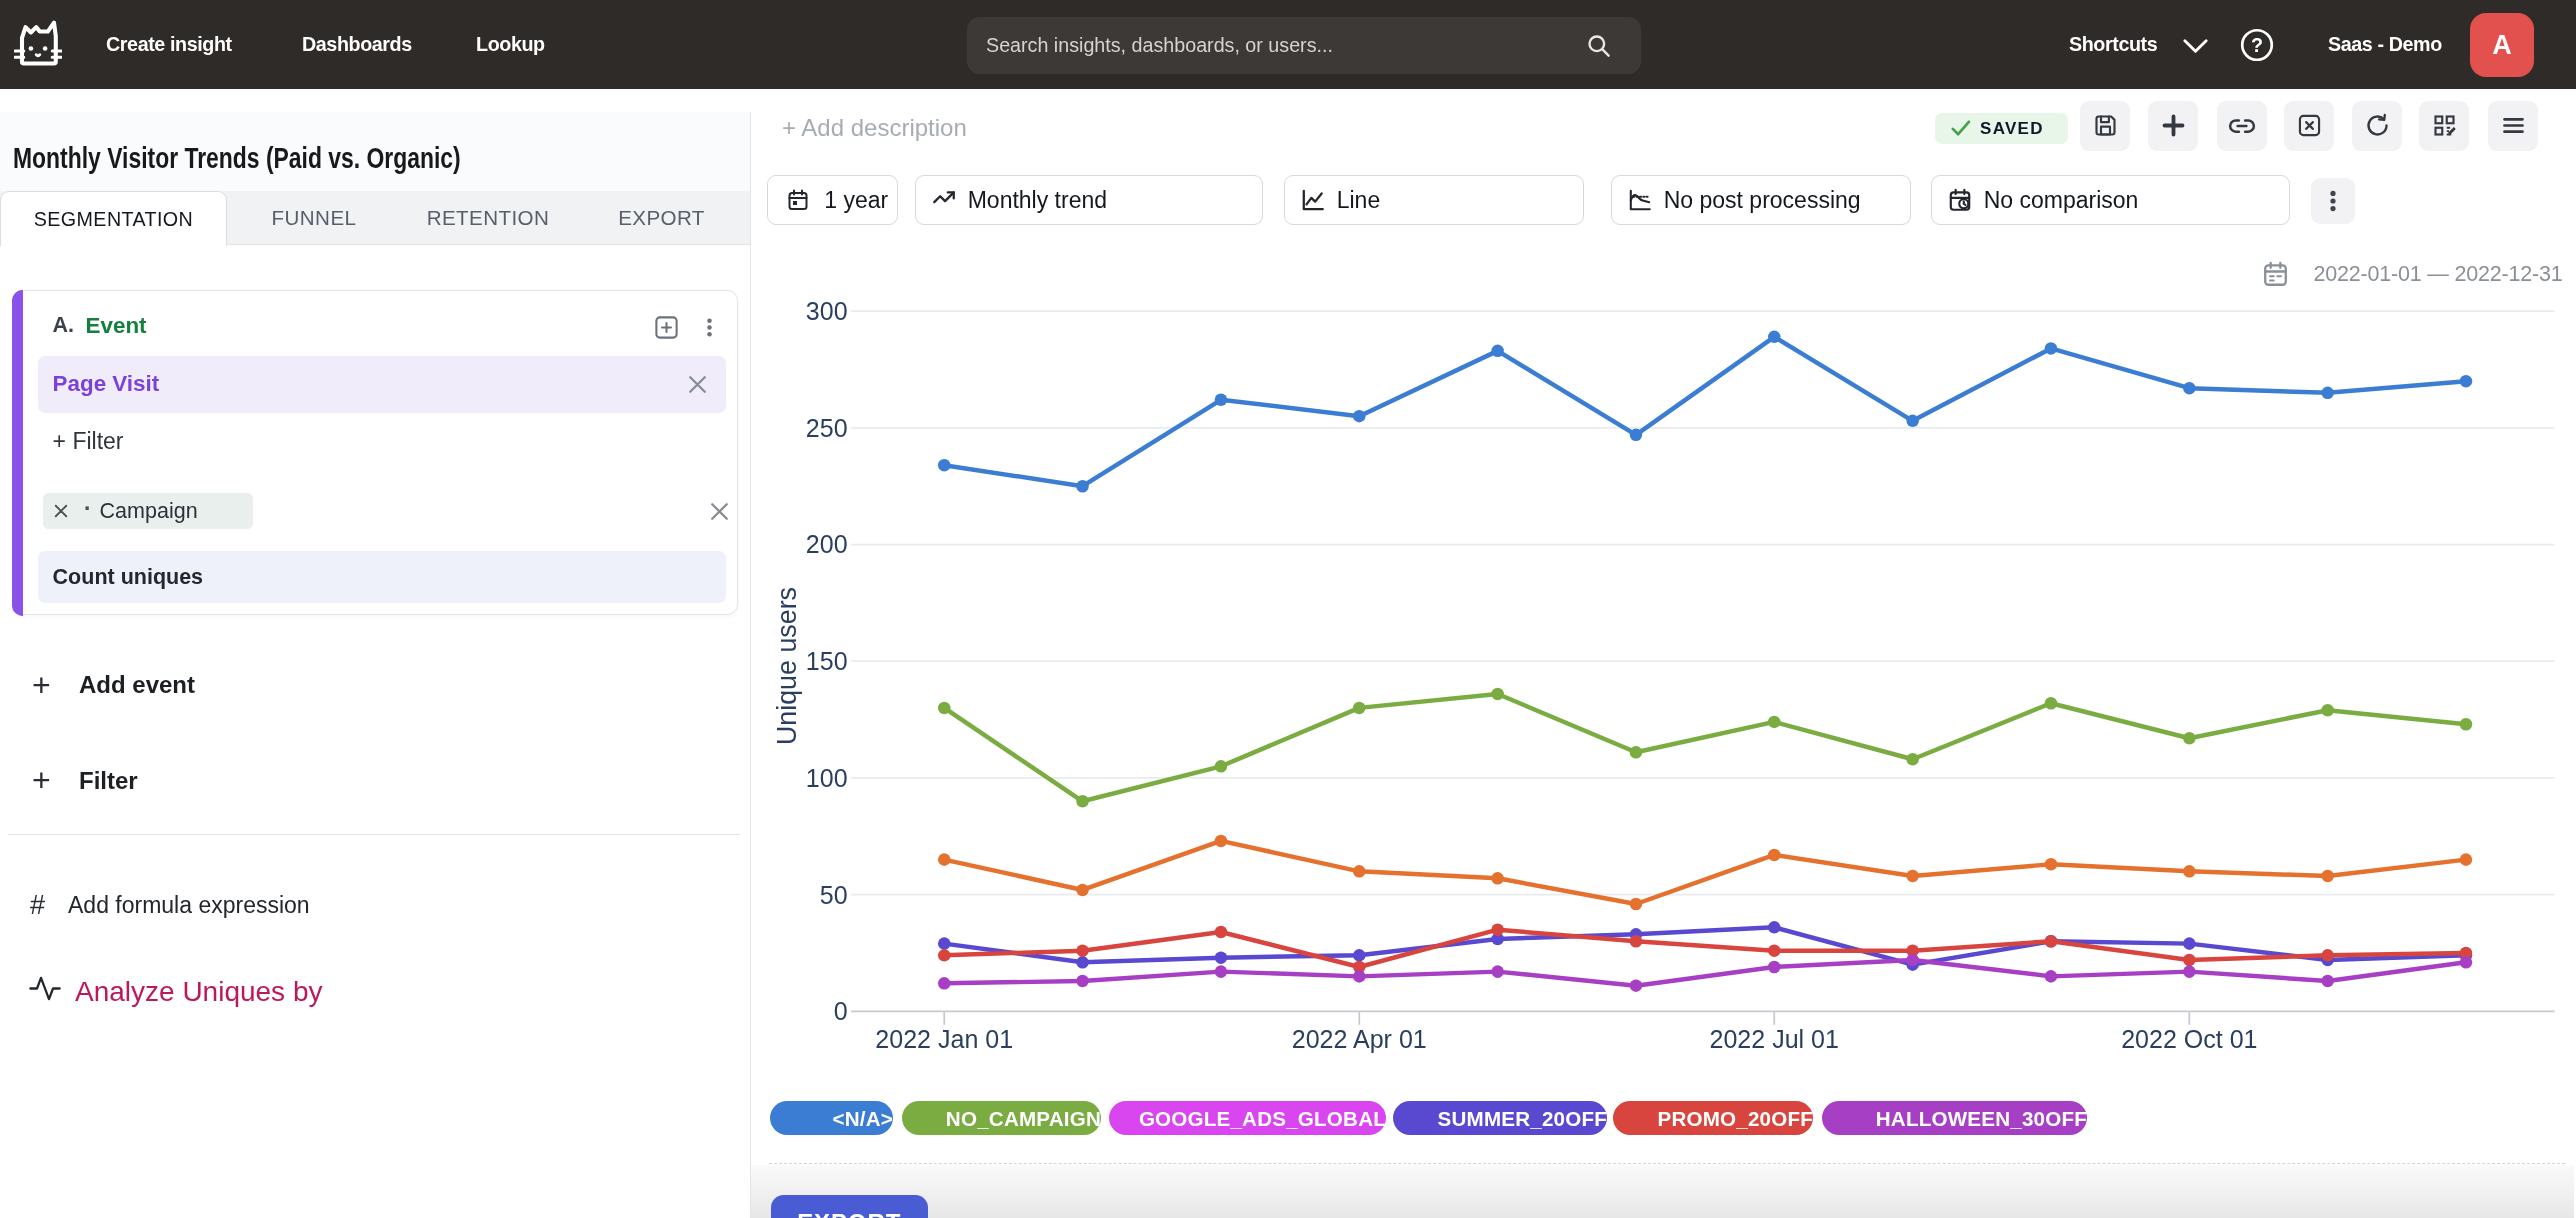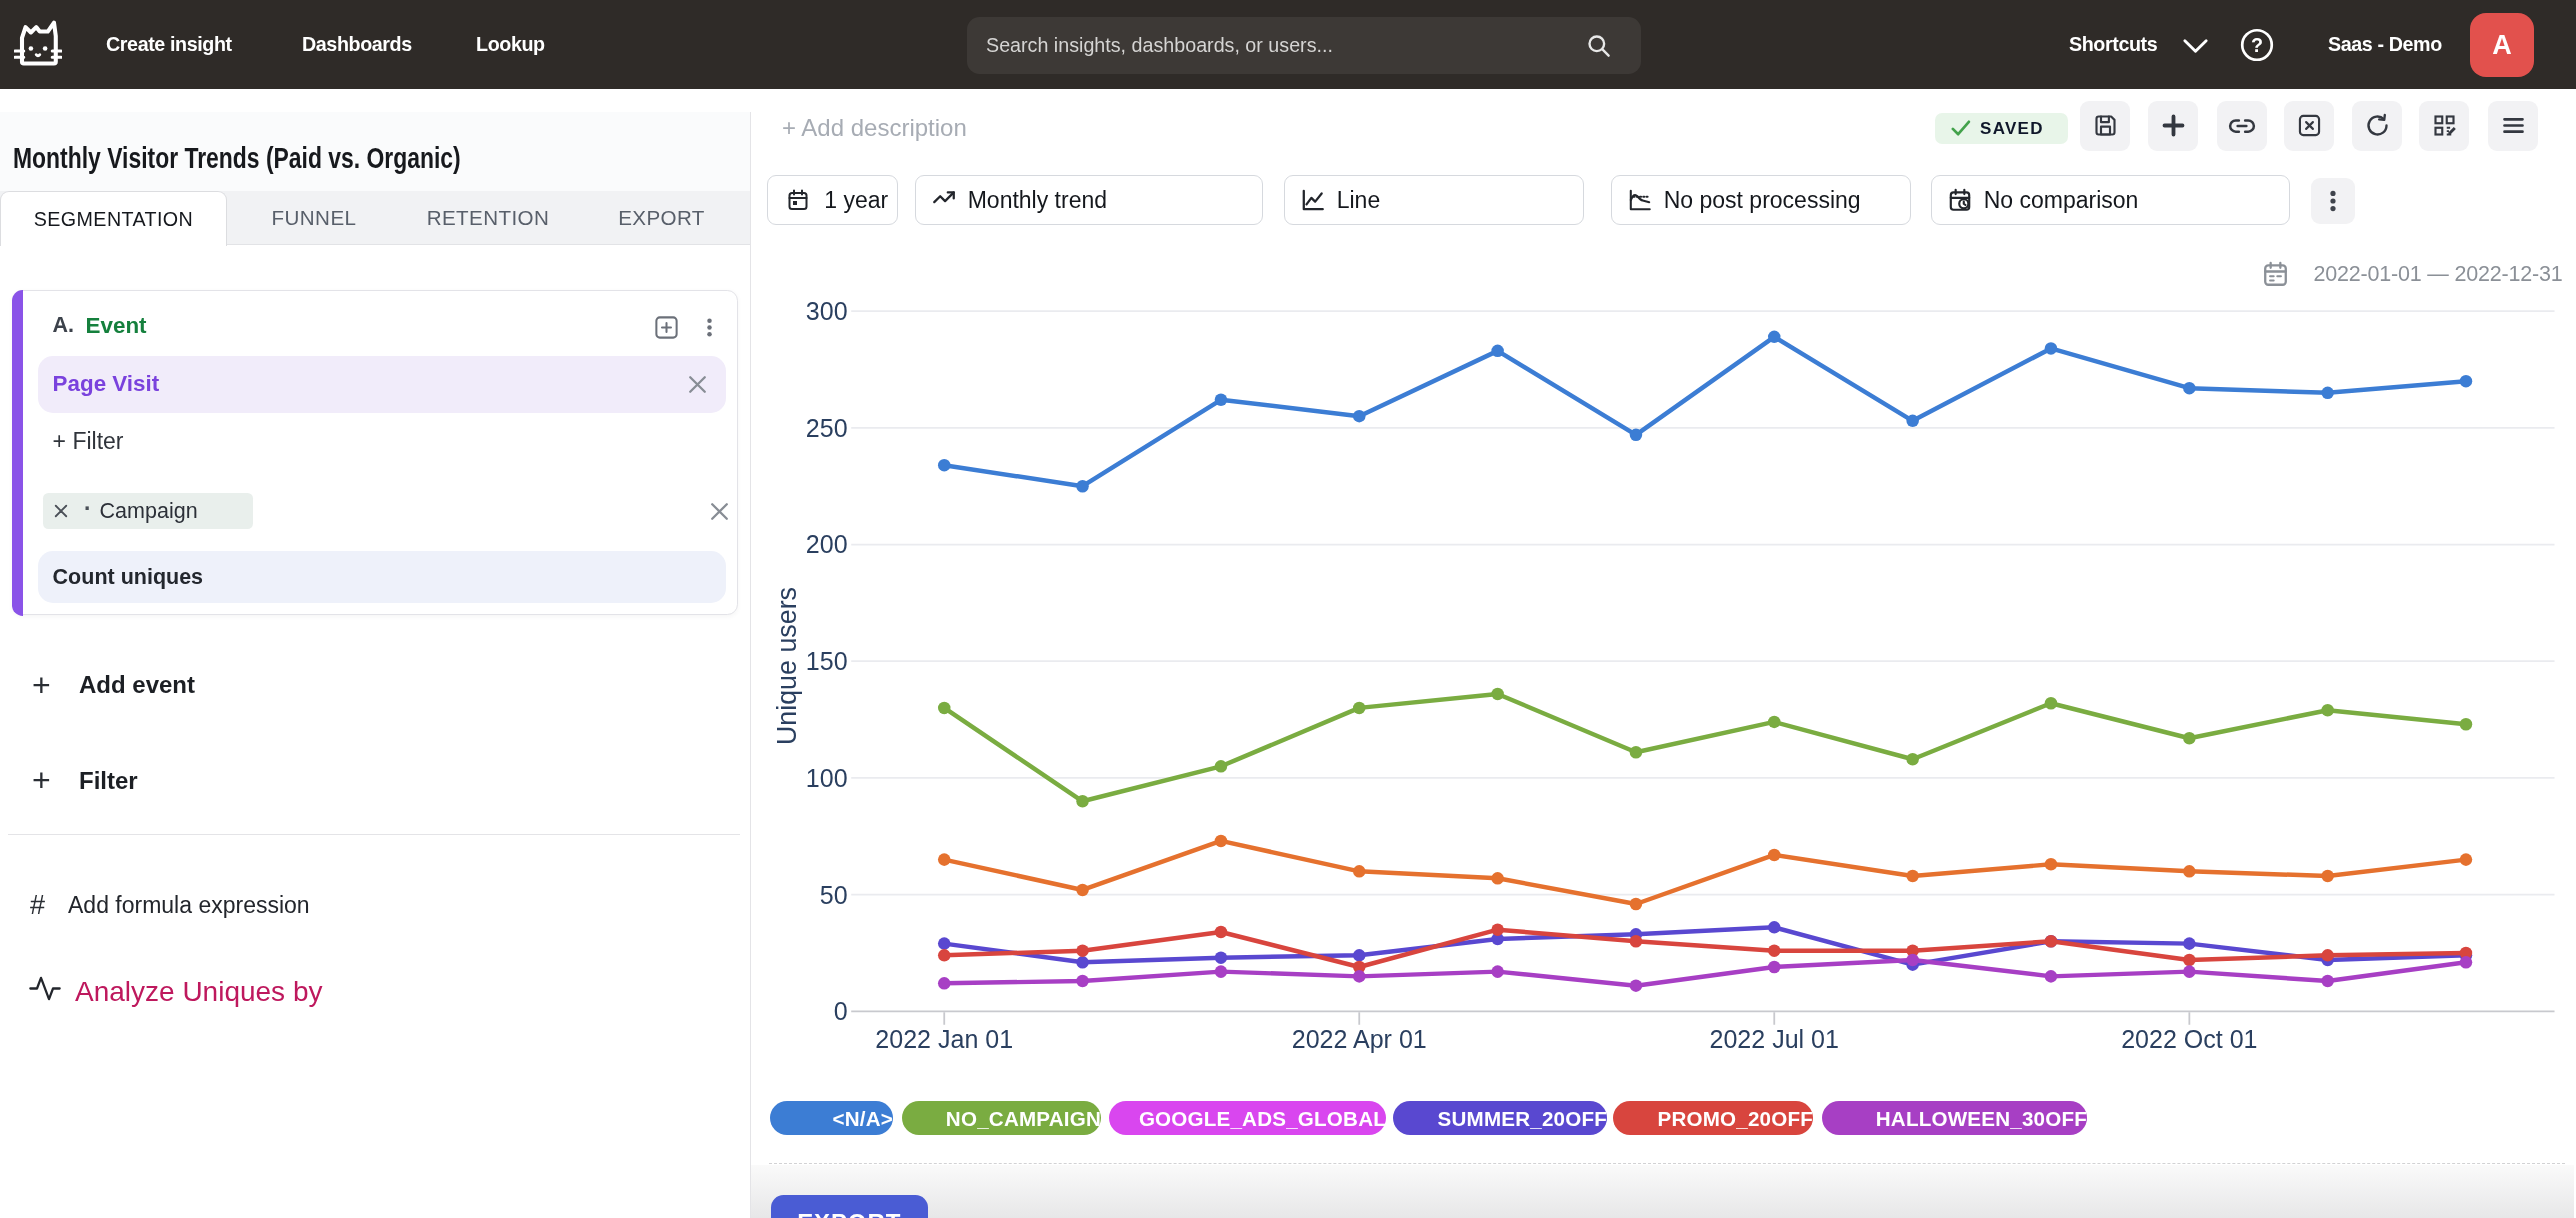--- a/index.html
+++ b/index.html
@@ -24,21 +24,21 @@
 #tabactive { position:absolute; left:0; top:79px; width:227px; height:55px;
   background:#fff; border:0.9px solid #dcdde0; border-bottom:none;
   border-radius:9px 9px 0 0; color:#15181d; line-height:55px; text-align:center;
   font-size:19.7px; letter-spacing:0.4px; }
 
 #card { position:absolute; left:11.6px; top:178px; width:726px; height:325px;
   background:#fff; border:0.9px solid #e3e3e8; border-radius:10.7px;
   box-shadow:0 1.8px 5.4px rgba(0,0,0,0.04); }
 #cardbar { position:absolute; left:-0.9px; top:-0.9px; width:11.6px; height:326px;
   background:#8a53e8; border-radius:10.7px 0 0 10.7px; }
-.crow { position:absolute; left:25px; width:688px; border-radius:15px; }
+.crow { position:absolute; left:25px; width:688px; border-radius:7px; }
 
 #right { position:absolute; left:751px; top:89px; width:1823px; height:1129px; background:#fff; }
 .ibtn { position:absolute; top:11.6px; width:50px; height:50px; background:#f2f2f4;
   border-radius:9px; display:flex; align-items:center; justify-content:center; }
 .fbtn { position:absolute; top:86px; height:50px; background:#fff;
   border:1.8px solid #d6d9de; border-radius:9px; font-size:23px; color:#15181d;
   display:flex; align-items:center; }
 .pill { position:absolute; top:1012px; height:34px; border-radius:17px; color:#fff;
   font-size:20.6px; font-weight:700; text-align:right; line-height:35px; letter-spacing:0.2px; }
 </style>

